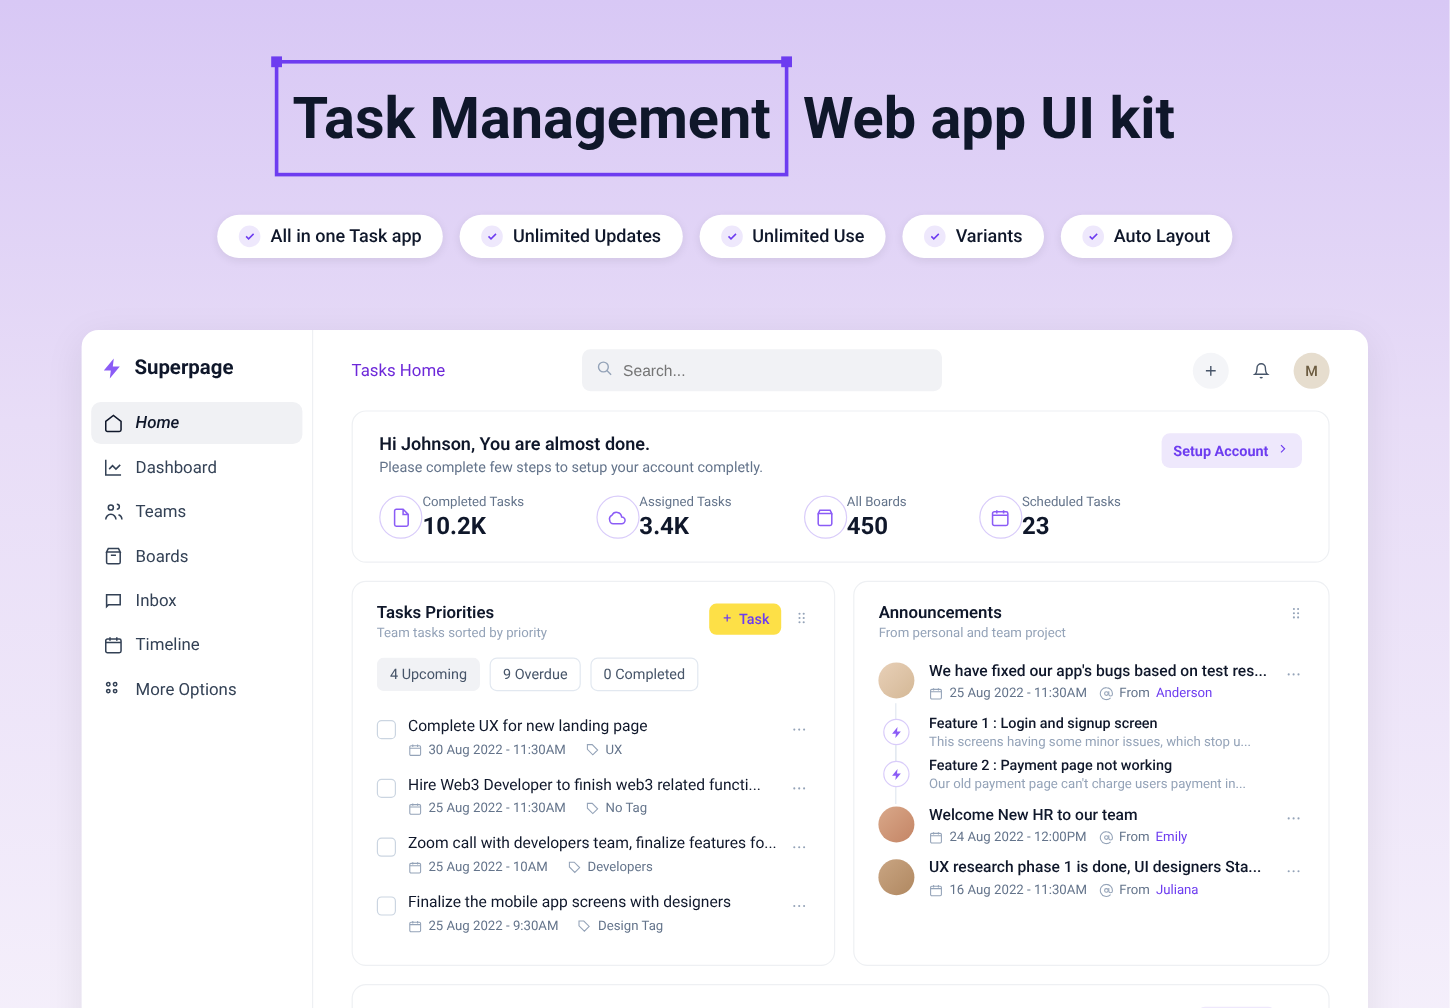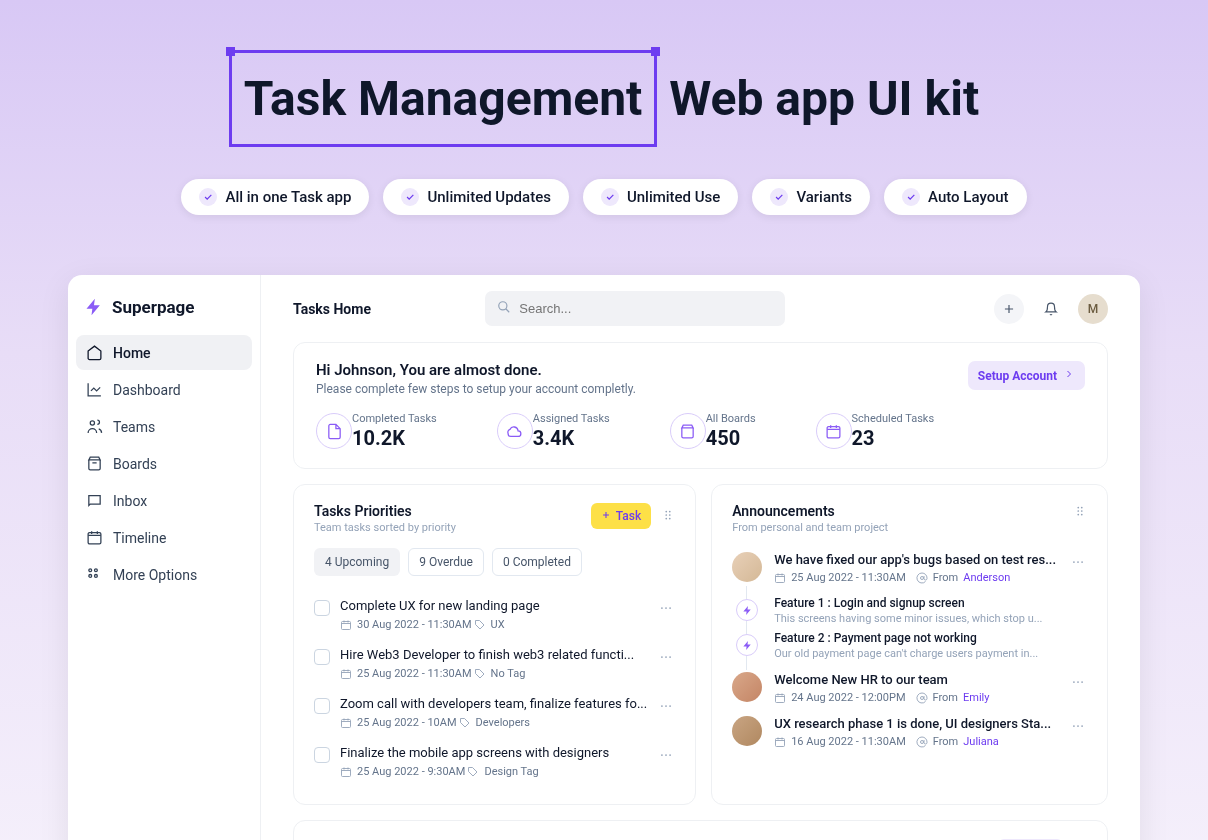--- a/index.html
+++ b/index.html
@@ -14,25 +14,25 @@
 .pill{display:flex;align-items:center;gap:8px;background:#fff;padding:9px 18px;border-radius:24px;box-shadow:0 2px 8px rgba(0,0,0,0.08);}
 .pill-check{width:18px;height:18px;border-radius:50%;background:#eee8fc;display:flex;align-items:center;justify-content:center;}
 .pill-check svg{width:10px;height:10px;}
 .pill-label{font-size:15px;font-weight:500;color:#0f172a;}
 .app{margin:30px 68px 0;background:#fff;border-radius:14px;box-shadow:0 8px 32px rgba(0,0,0,0.08);display:flex;overflow:hidden;height:605px;}
 .sidebar{width:193px;border-right:1px solid #eef0f3;padding:10px 8px;}
 .brand{display:flex;align-items:center;gap:8px;padding:12px 8px 18px;}
 .brand-icon{width:20px;height:20px;}
 .brand-name{font-size:17px;font-weight:700;color:#0f172a;}
 .nav-item{display:flex;align-items:center;gap:10px;padding:9px 10px;border-radius:8px;font-size:14px;color:#334155;margin-bottom:2px;cursor:pointer;}
-.nav-item.active{background:#f0f1f4;color:#0f172a;font-weight:500;}
+.nav-item.active{background:#f0f1f4;color:#0f172a;font-weight:500;font-style:italic;}
 .nav-item svg{width:17px;height:17px;flex-shrink:0;}
 .main{flex:1;padding:0;overflow:hidden;}
 .topbar{display:flex;align-items:center;padding:16px 32px;gap:20px;}
-.page-title{font-size:14px;font-weight:700;color:#0f172a;}
+.page-title{font-size:14px;font-weight:400;color:#6d28d9;}
 .search{flex:0 0 300px;margin-left:auto;margin-right:auto;display:flex;align-items:center;gap:8px;background:#f1f2f5;border-radius:7px;padding:8px 12px;}
 .search input{border:0;background:transparent;outline:none;font-size:13px;color:#64748b;flex:1;}
 .search svg{width:14px;height:14px;}
 .top-actions{display:flex;align-items:center;gap:12px;margin-left:auto;}
 .icon-btn{width:30px;height:30px;border-radius:50%;background:#f4f5f8;display:flex;align-items:center;justify-content:center;cursor:pointer;}
 .icon-btn svg{width:14px;height:14px;}
 .avatar{width:30px;height:30px;border-radius:50%;background:#e6ddce;display:flex;align-items:center;justify-content:center;font-size:12px;font-weight:500;color:#6b5b3f;}
 .content{padding:0 32px;}
 .setup-card{border:1px solid #eef0f3;border-radius:12px;padding:18px 22px;}
 .setup-head{display:flex;justify-content:space-between;align-items:flex-start;}
@@ -56,21 +56,21 @@
 .task-add svg{width:10px;height:10px;}
 .drag svg{width:14px;height:14px;}
 .chips{display:flex;gap:8px;margin-top:14px;}
 .chip{font-size:12px;color:#475569;padding:6px 10px;border-radius:6px;border:1px solid #e2e8f0;}
 .chip.active{background:#f1f2f5;border-color:transparent;}
 .task-list{margin-top:14px;}
 .task-item{display:flex;align-items:flex-start;gap:10px;padding:8px 0;}
 .checkbox{width:16px;height:16px;border:1.5px solid #cbd5e1;border-radius:4px;margin-top:2px;flex-shrink:0;}
 .task-body{flex:1;min-width:0;}
 .task-title{font-size:13px;color:#0f172a;white-space:nowrap;overflow:hidden;text-overflow:ellipsis;}
-.task-meta{display:flex;align-items:center;gap:2px;margin-top:5px;}
+.task-meta{display:flex;align-items:center;gap:16px;margin-top:5px;}
 .meta-g{display:flex;align-items:center;gap:5px;font-size:11px;color:#64748b;}
 .meta-g svg{width:12px;height:12px;}
 .dots{cursor:pointer;padding:2px;}
 .dots svg{width:14px;height:14px;}
 .ann-item{display:flex;gap:12px;padding:6px 0;}
 .ann-avatar{width:30px;height:30px;border-radius:50%;background:#e2d5c0;flex-shrink:0;position:relative;overflow:hidden;}
 .ann-body{flex:1;min-width:0;}
 .ann-title{font-size:13px;font-weight:500;color:#0f172a;white-space:nowrap;overflow:hidden;text-overflow:ellipsis;}
 .ann-meta{display:flex;align-items:center;gap:10px;margin-top:4px;font-size:11px;color:#64748b;}
 .ann-meta svg{width:12px;height:12px;}

